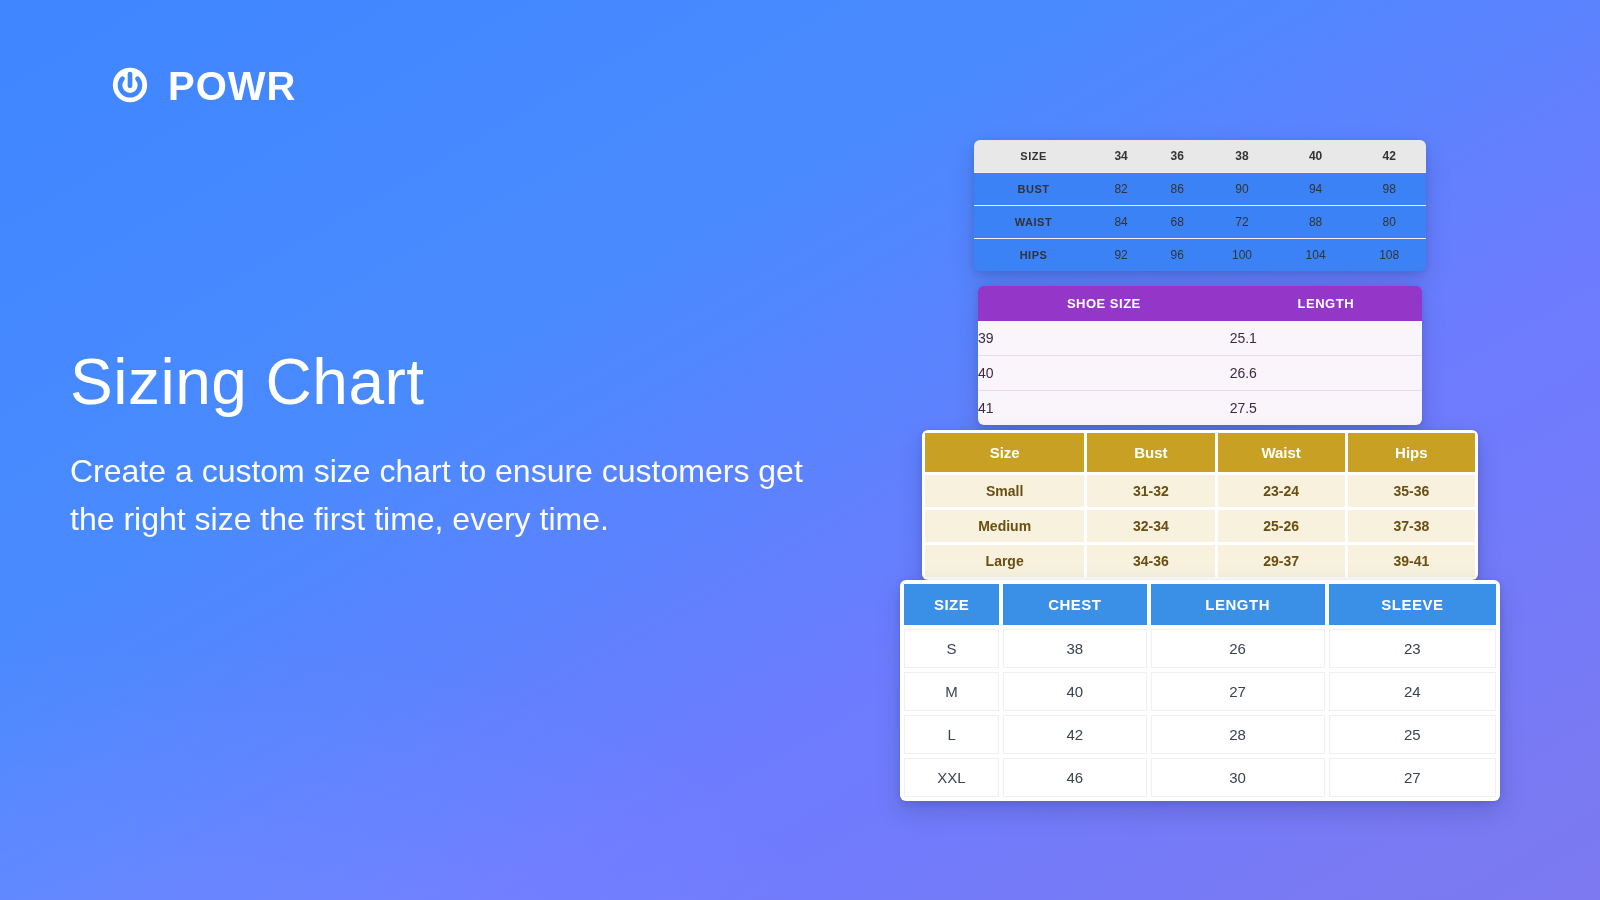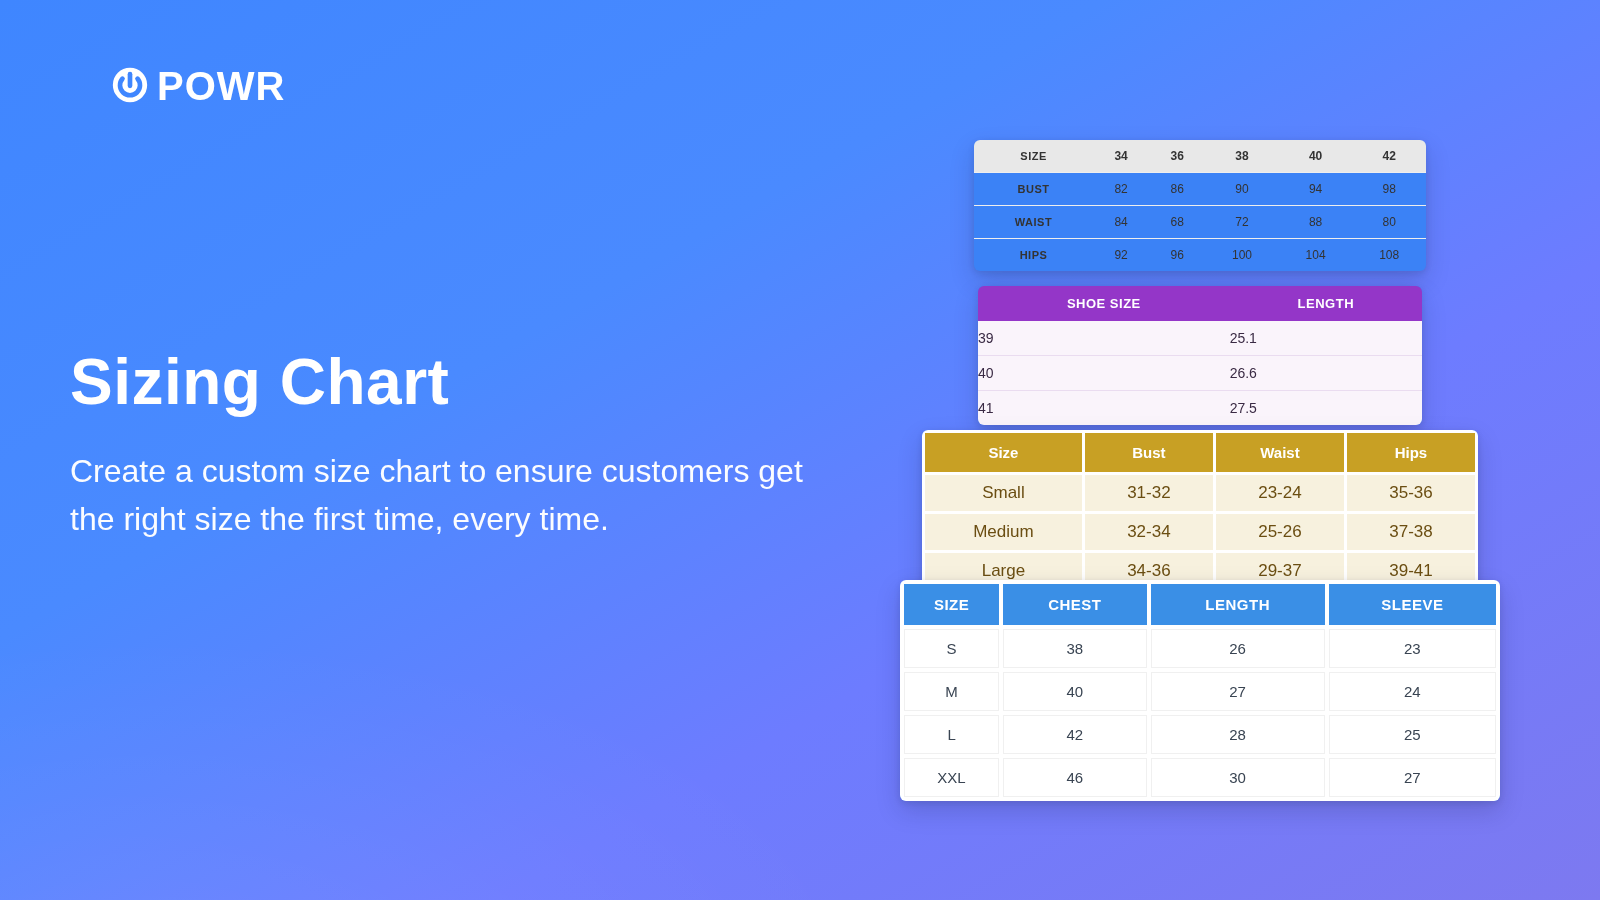--- a/index.html
+++ b/index.html
@@ -11,30 +11,30 @@
   }
   
   .wave {
     position: absolute; left: 0; right: 0; bottom: 0; top: 0;
     background: radial-gradient(1200px 600px at 10% 110%, rgba(255,255,255,0.06) 0%, transparent 60%);
     pointer-events: none;
   }
 
   .logo {
     position: absolute; top: 64px; left: 110px;
-    display: flex; align-items: center; gap: 7px;
+    display: flex; align-items: center; gap: 18px;
     color: #fff;
   }
   .logo svg { width: 40px; height: 40px; }
   .logo-text { font-size: 40px; font-weight: 800; letter-spacing: 1px; }
 
   .copy {
     position: absolute; top: 345px; left: 70px; width: 760px; color: #fff;
   }
-  .copy h1 { font-size: 64px; font-weight: 700; letter-spacing: .5px; margin-bottom: 28px; }
+  .copy h1 { font-size: 64px; font-weight: 400; letter-spacing: .5px; margin-bottom: 28px; }
   .copy p { font-size: 32px; font-weight: 400; line-height: 1.5; opacity: .98; }
 
   
   .stack {
     position: absolute; top: 140px; right: 100px; width: 600px;
   }
 
   .card {
     position: absolute; left: 50%; transform: translateX(-50%);
     border-radius: 6px; overflow: hidden;
@@ -68,21 +68,21 @@
   .tbl-b tr:last-child td { border-bottom:none;margin-top:8px; }
 
   
   .card-c { top: 290px; width: 556px; }
   .tbl-c { width:100%; border-collapse:separate; border-spacing:3px; background:#fff; }
   .tbl-c th {
     background:#c8a024; color:#fff; font-weight:700; font-size:15px;
     padding:11px 0; text-align:center;
   }
   .tbl-c td {
-    background:#f7f1de; color:#6b4e12; font-weight:400; font-size:17px;
+    background:#f7f1de; color:#6b4e12; font-weight:700; font-size:14px;
     padding:8px 16px; text-align:center;
   }
 
   
   .card-d { top: 440px; width: 600px; }
   .tbl-d { width:100%; border-collapse:separate; border-spacing:4px; background:#fff; }
   .tbl-d th {
     background:#3a8fe6; color:#fff; font-weight:700; font-size:15px;
     padding:12px 0; text-align:center; letter-spacing:.5px;
   }

